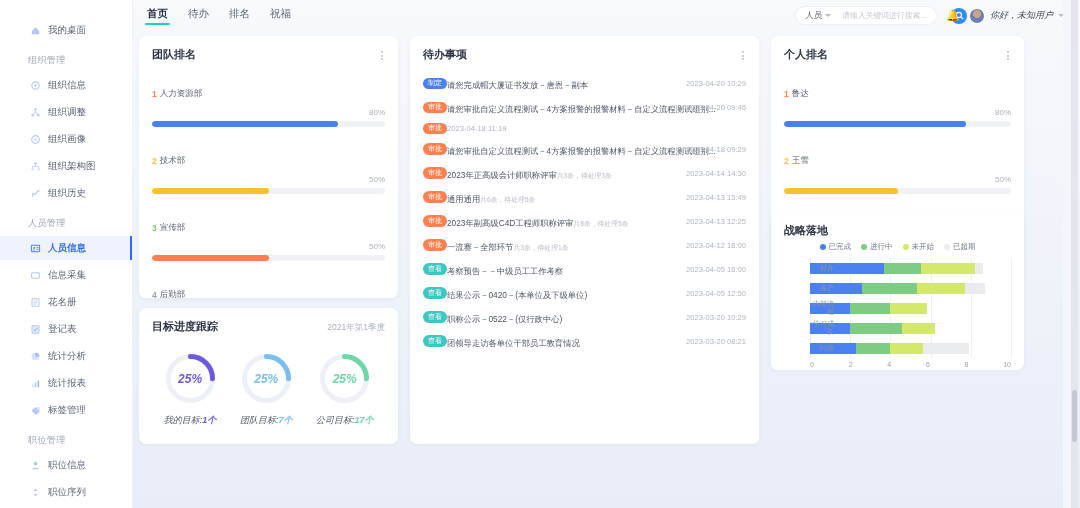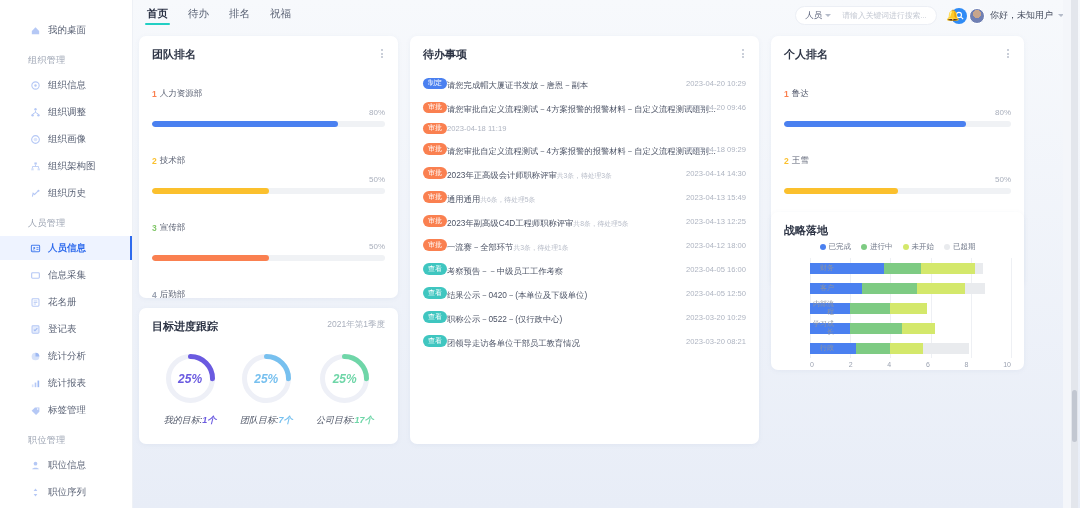--- a/index.html
+++ b/index.html
@@ -117,42 +117,42 @@
     background: #2f8bf5; display: flex; align-items: center; justify-content: center;
     flex: 0 0 16px; cursor: pointer;
   }
   .bell { font-size: 11px; color: #ffb52e; cursor: pointer; line-height: 1; }
   .user { display: flex; align-items: center; gap: 5px; cursor: pointer; }
   .avatar {
     width: 16px; height: 16px; border-radius: 50%;
     background: radial-gradient(circle at 50% 35%, #c7a58c 0 34%, #6f7fb3 36% 100%);
     border: 1px solid #fff;
   }
-  .uname { font-size: 9px; color: #434a5c; white-space: nowrap; }
+  .uname { font-size: 9px; color: #434a5c; white-space: nowrap; font-style: italic; }
 
   
   .content {
     flex: 1;
     display: grid;
     grid-template-columns: 259px 349px 253px;
     grid-template-rows: 262px auto;
     gap: 10px 12px;
     padding: 5px 16px 28px 6px;
     align-content: start;
   }
   .card {
     background: #fff;
     border-radius: 7px;
     box-shadow: 0 1px 5px rgba(100,120,160,.07);
     padding: 11px 13px 10px 13px;
     position: relative;
     overflow: hidden;
   }
   .card-hd {
-    display: flex; align-items: flex-start; justify-content: space-between;
+    display: flex; align-items: flex-end; justify-content: space-between;
     margin-bottom: 9px;
     gap: 10px;
   }
   .card-title { font-size: 11px; font-weight: bold; color: #2d3445; }
   .card-sub { font-size: 8.5px; color: #aab0bd; }
   .dots {
     display: flex; flex-direction: column; gap: 1.5px; align-items: center;
     cursor: pointer; padding: 2px;
   }
   .dots i { width: 2px; height: 2px; border-radius: 50%; background: #b9bfcc; display: block; }

